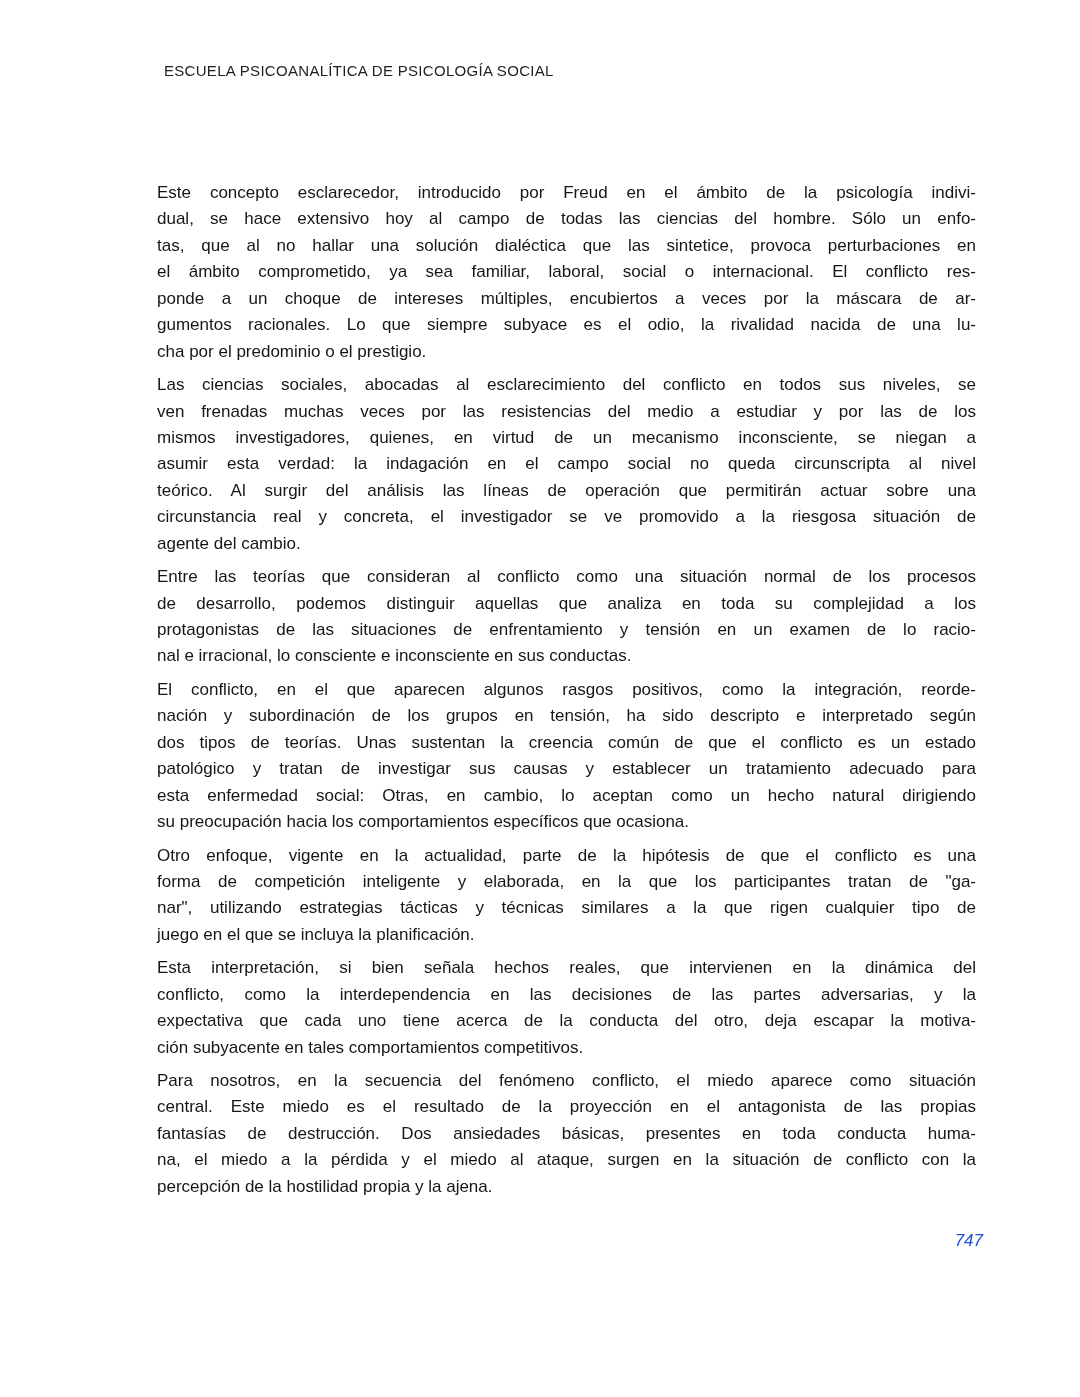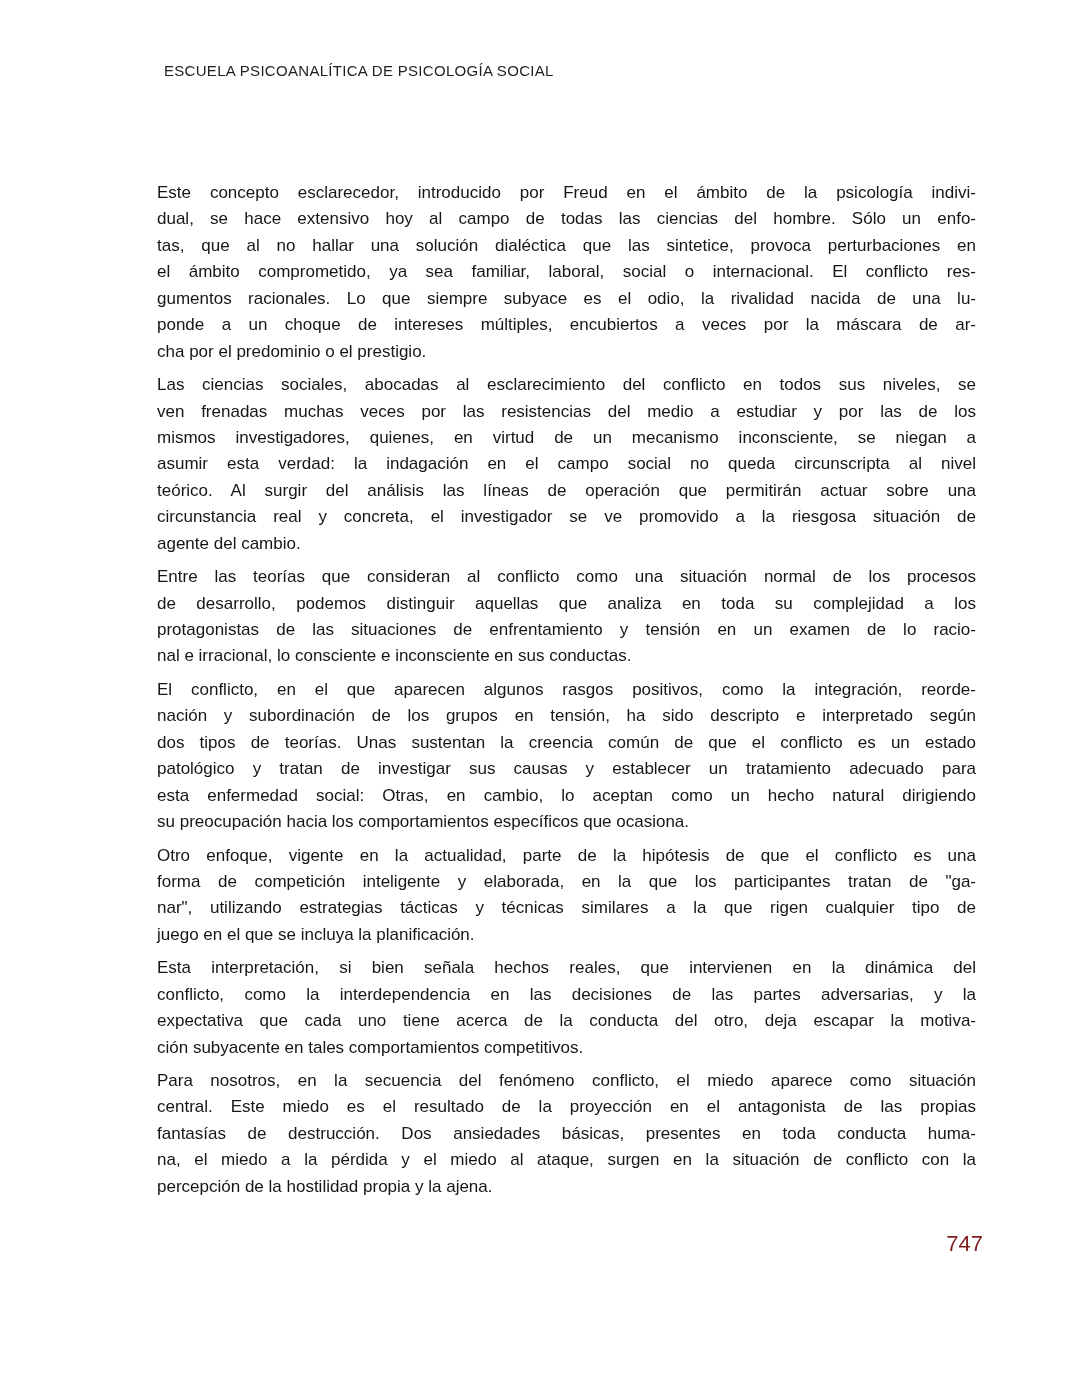--- a/index.html
+++ b/index.html
@@ -47,37 +47,38 @@
   .text-line.last {
     text-align: left;
     text-align-last: left;
   }
   .page-number {
     position: absolute;
     left: 150px;
     top: 1231px;
     width: 833px;
     text-align: right;
-    font-size: 22px;
-    color: #7f1d1d;
+    font-size: 17px;
+    color: #1d4ed8;
+    font-style: italic;
   }
 </style>
 </head>
 <body>
 
 <div class="doc-header">ESCUELA PSICOANALÍTICA DE PSICOLOGÍA SOCIAL</div>
 
 <div class="body-text">
     <div class="paragraph">
       <div class="text-line">Este concepto esclarecedor, introducido por Freud en el ámbito de la psicología indivi-</div>
       <div class="text-line">dual, se hace extensivo hoy al campo de todas las ciencias del hombre. Sólo un enfo-</div>
       <div class="text-line">tas, que al no hallar una solución dialéctica que las sintetice, provoca perturbaciones en</div>
       <div class="text-line">el ámbito comprometido, ya sea familiar, laboral, social o internacional. El conflicto res-</div>
+      <div class="text-line">ponde a un choque de intereses múltiples, encubiertos a veces por la máscara de ar-</div>
       <div class="text-line">gumentos racionales. Lo que siempre subyace es el odio, la rivalidad nacida de una lu-</div>
-      <div class="text-line">ponde a un choque de intereses múltiples, encubiertos a veces por la máscara de ar-</div>
       <div class="text-line last">cha por el predominio o el prestigio.</div>
     </div>
     <div class="paragraph">
       <div class="text-line">Las ciencias sociales, abocadas al esclarecimiento del conflicto en todos sus niveles, se</div>
       <div class="text-line">ven frenadas muchas veces por las resistencias del medio a estudiar y por las de los</div>
       <div class="text-line">mismos investigadores, quienes, en virtud de un mecanismo inconsciente, se niegan a</div>
       <div class="text-line">asumir esta verdad: la indagación en el campo social no queda circunscripta al nivel</div>
       <div class="text-line">teórico. Al surgir del análisis las líneas de operación que permitirán actuar sobre una</div>
       <div class="text-line">circunstancia real y concreta, el investigador se ve promovido a la riesgosa situación de</div>
       <div class="text-line last">agente del cambio.</div>

